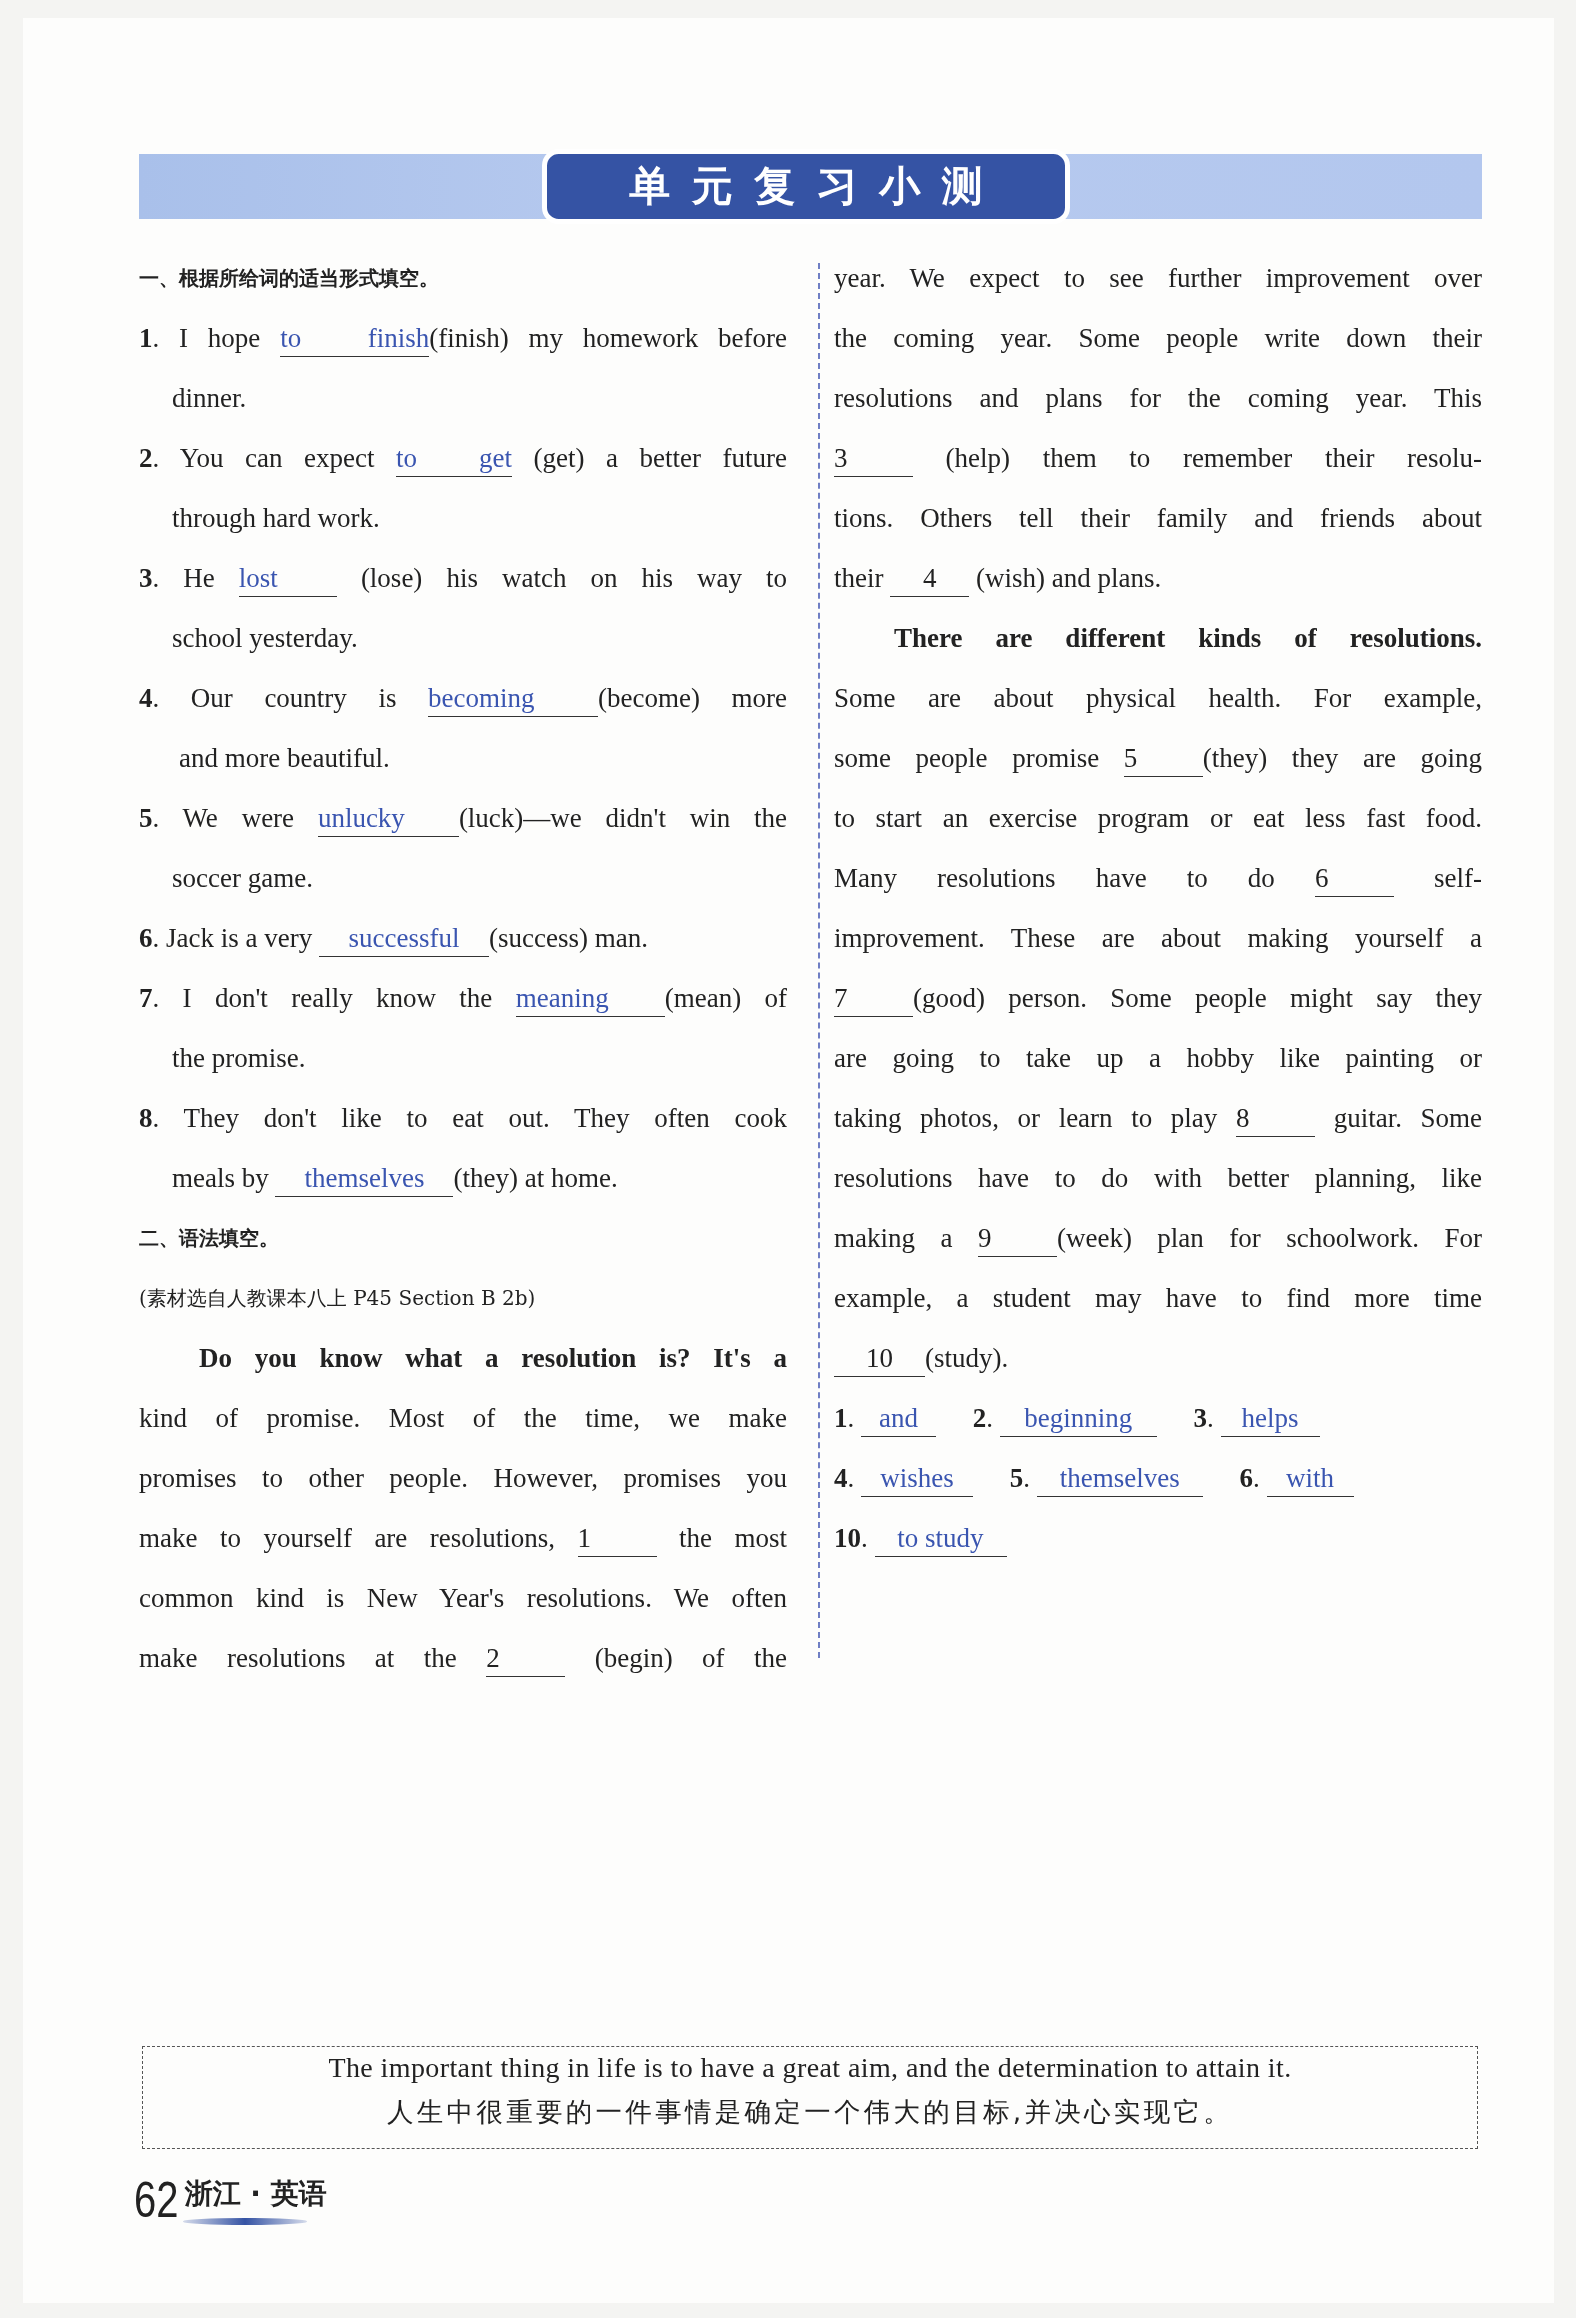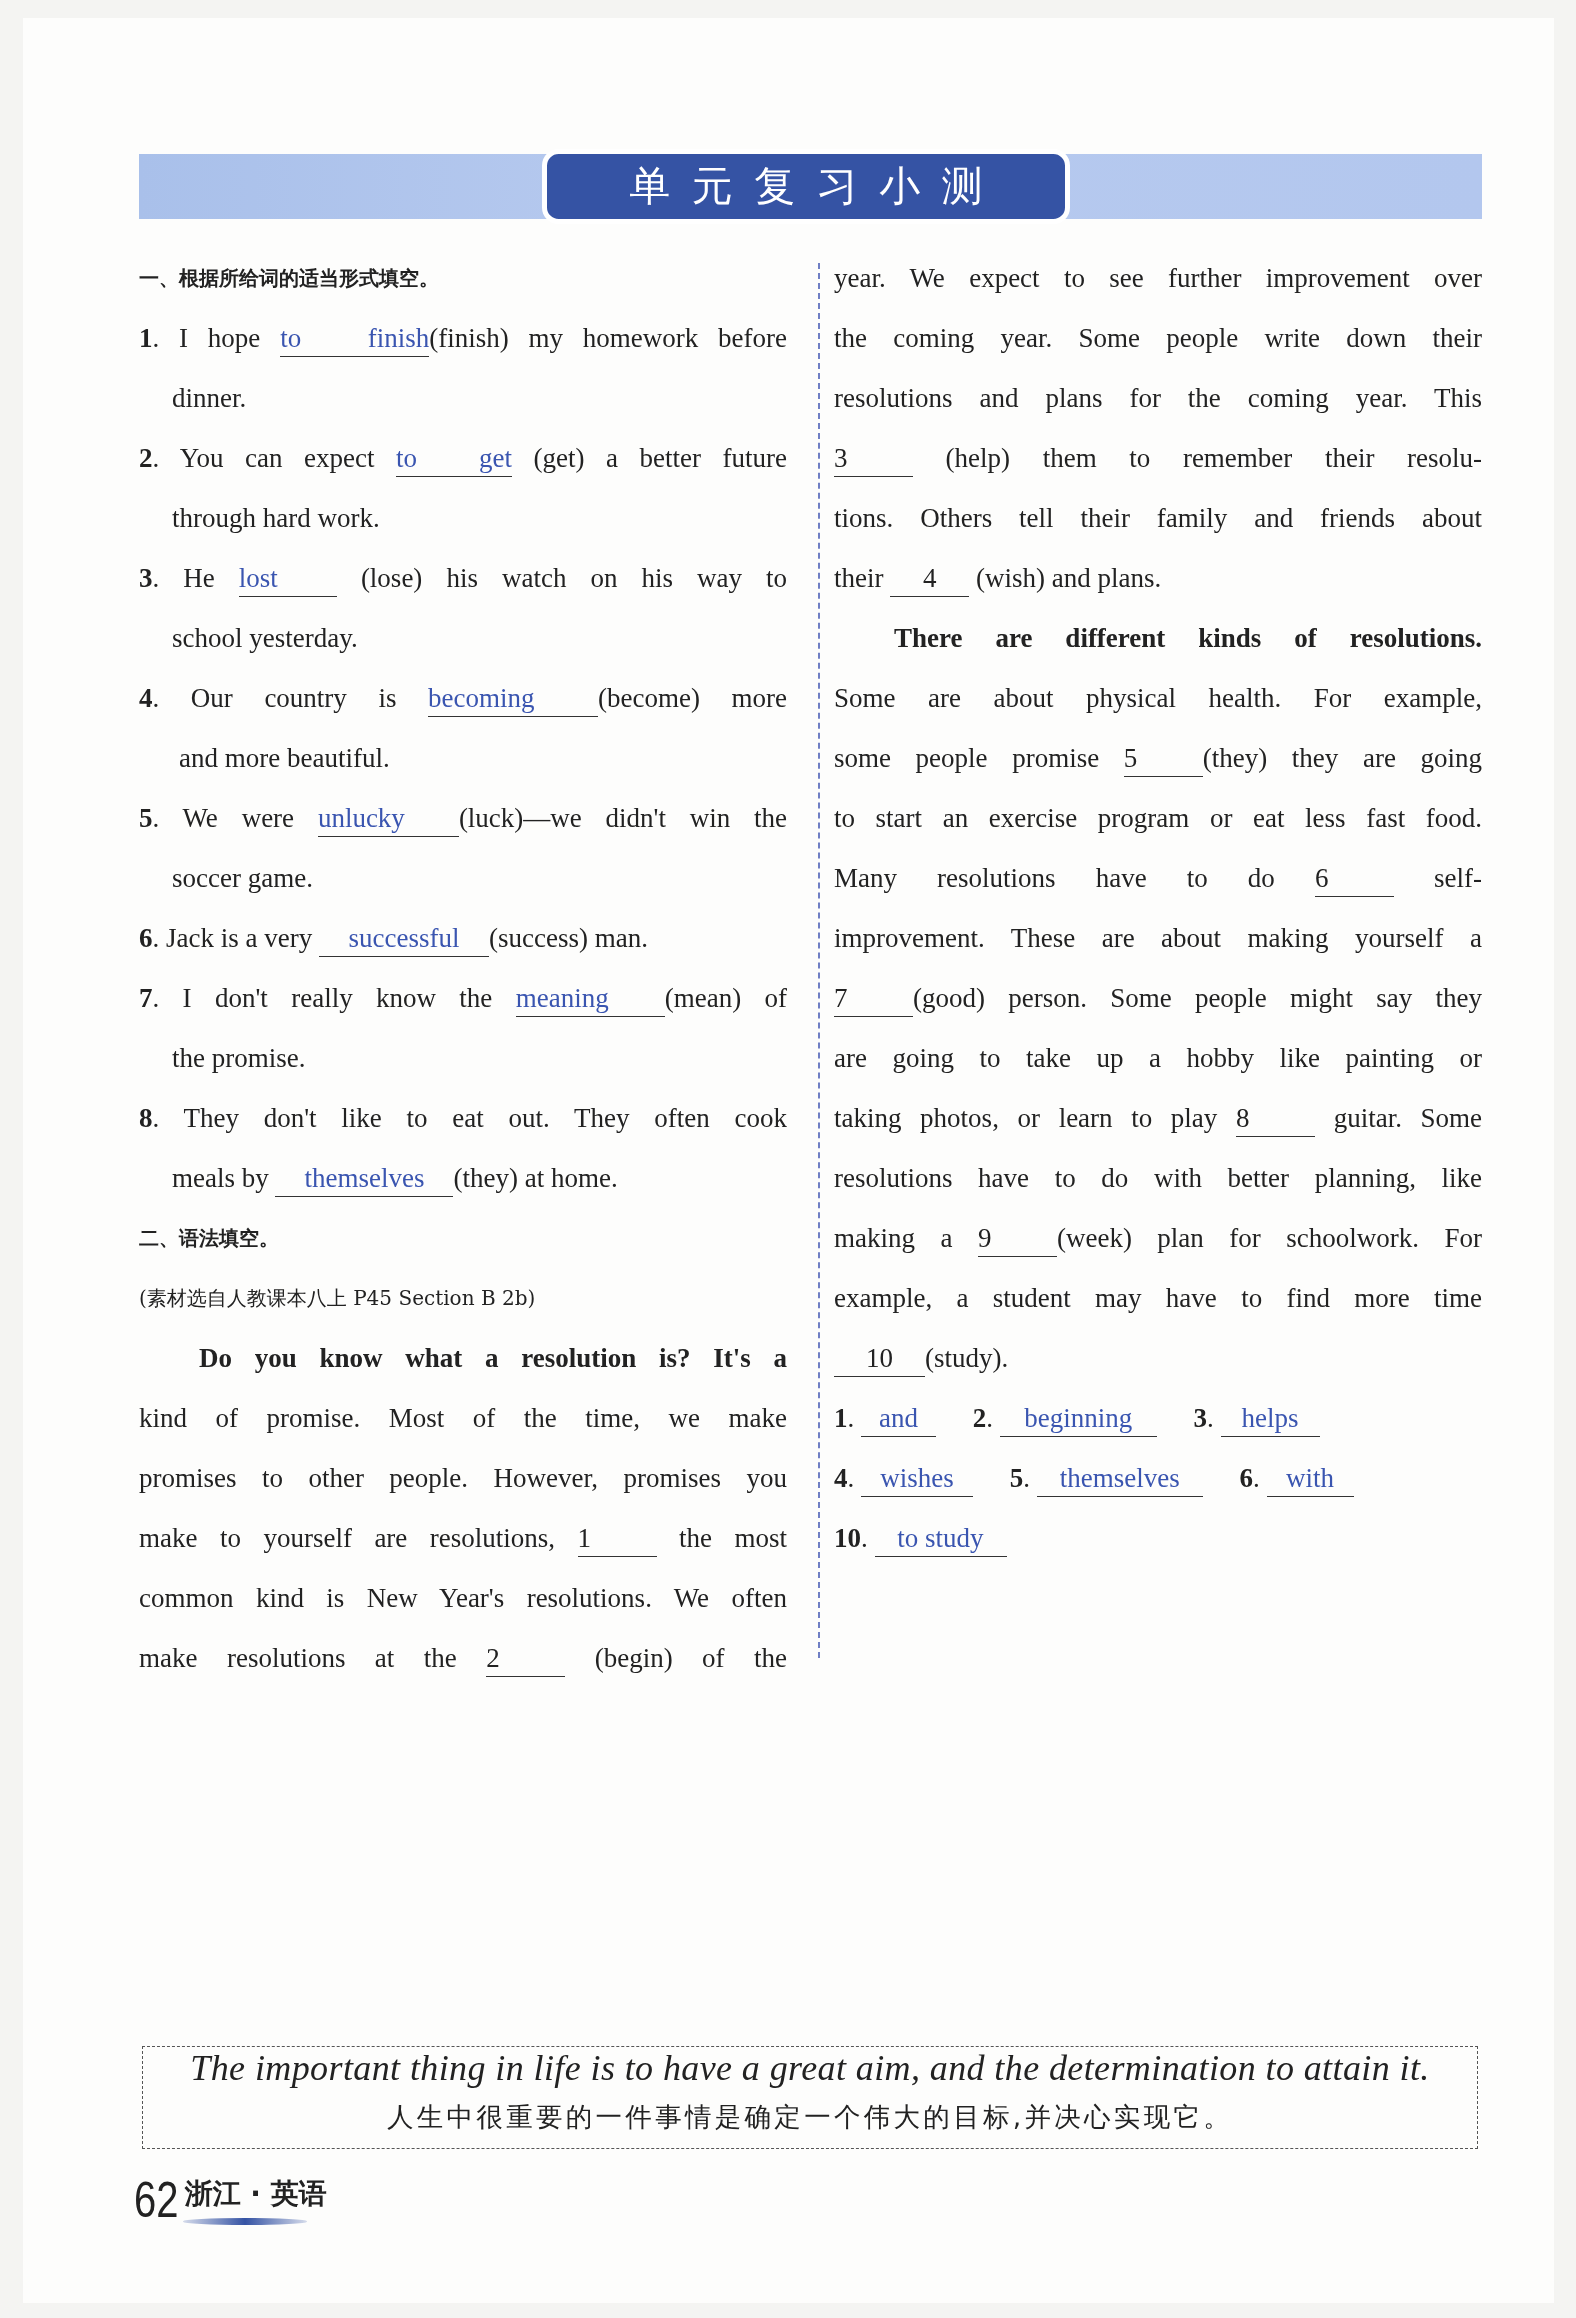--- a/index.html
+++ b/index.html
@@ -22,21 +22,21 @@
   }
   .banner-pill {
     position: absolute; left: 542px; top: 149px; width: 528px; height: 75px;
     background: #3553a4;
     border: 5px solid #ffffff;
     border-radius: 16.6px;
     box-sizing: border-box;
     display: flex; align-items: center; justify-content: center;
   }
   .banner-title {
-    color: #fff; font-family: "DejaVu Sans", sans-serif; font-weight: normal;
+    color: #fff; font-family: "DejaVu Sans", sans-serif; font-weight: bold;
     font-size: 41px; letter-spacing: 21.5px; padding-left: 21.5px;
   }
   
   .col { position: absolute; top: 248px; font-size: 27px; }
   .col-left { left: 139px; width: 648px; }
   .col-right { left: 834px; width: 648px; }
   .divider {
     position: absolute; left: 818px; top: 263px; height: 1395px; width: 0;
     border-left: 2.5px dashed #6f7fc4;
   }
@@ -57,21 +57,21 @@
   .note { font-family: "DejaVu Serif", serif; font-size: 20px; }
   
   .ans-row { height: 60px; line-height: 60px; white-space: nowrap; }
   .ans-item { display: inline-block; margin-right: 30px; }
   
   .quote-box {
     position: absolute; left: 142px; top: 2046px; width: 1336px; height: 103px;
     border: 1.7px dashed #555; box-sizing: border-box;
     text-align: center;
   }
-  .quote-en { font-style: italic; font-size: 36px; letter-spacing: 0.4px; }
+  .quote-en { font-size: 28px; margin-top: 5px; letter-spacing: 0.4px; }
   .quote-zh { font-family: "DejaVu Sans", sans-serif; font-size: 26.5px; margin-top: 10px; letter-spacing: 3.3px; }
   
   .footer { position: absolute; left: 134px; top: 2175px; display: flex; align-items: center; }
   .page-num { font-family: "Liberation Sans", sans-serif; font-size: 50px; line-height: 50px; transform: scaleX(0.8); transform-origin: left; margin-right: -5px; }
   .footer-label { font-family: "DejaVu Sans", sans-serif; font-weight: bold; font-size: 28px; position: relative; padding-bottom: 11.6px; }
   .footer-bar {
     position: absolute; left: -1.7px; bottom: 0; width: 124px; height: 6.6px; border-radius: 50%;
     background: linear-gradient(90deg, rgba(53,83,164,0.2), #3553a4 50%, rgba(53,83,164,0.2));
   }
 </style>

